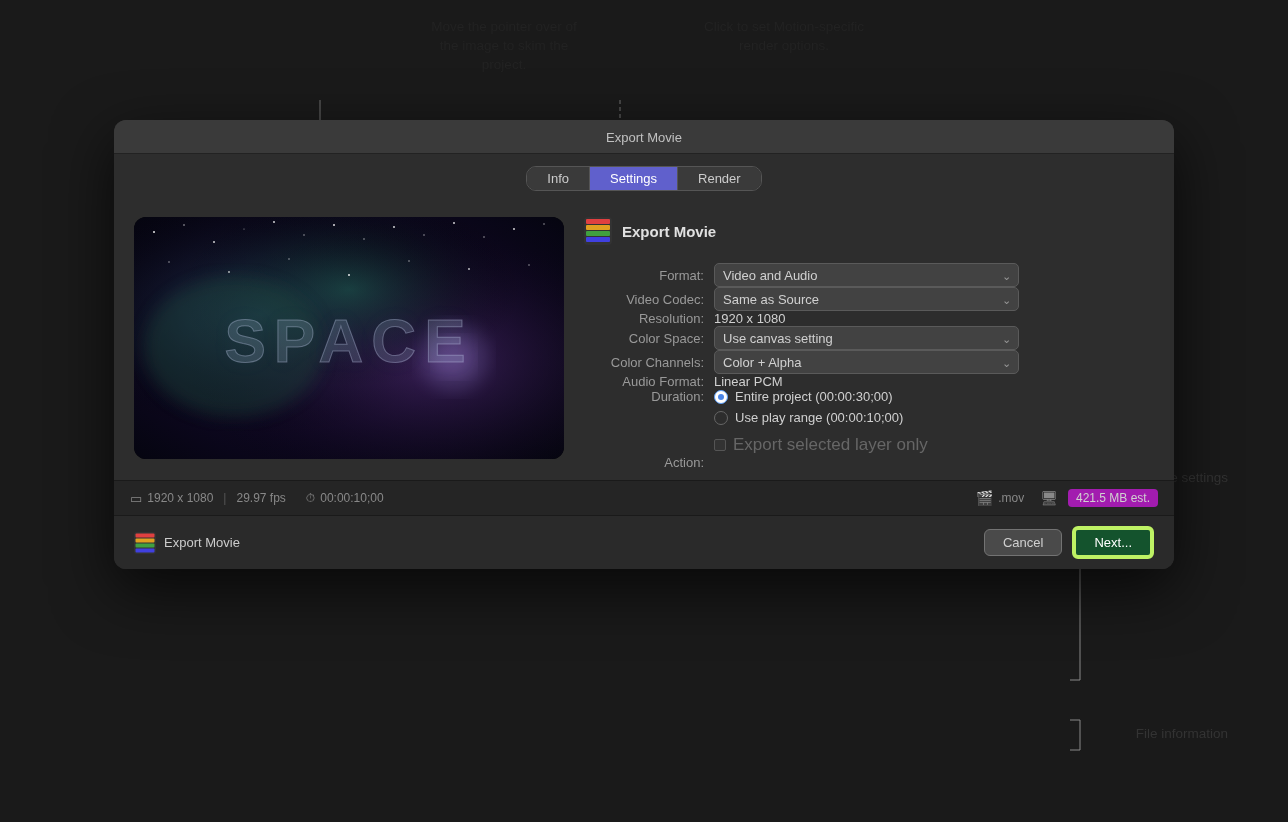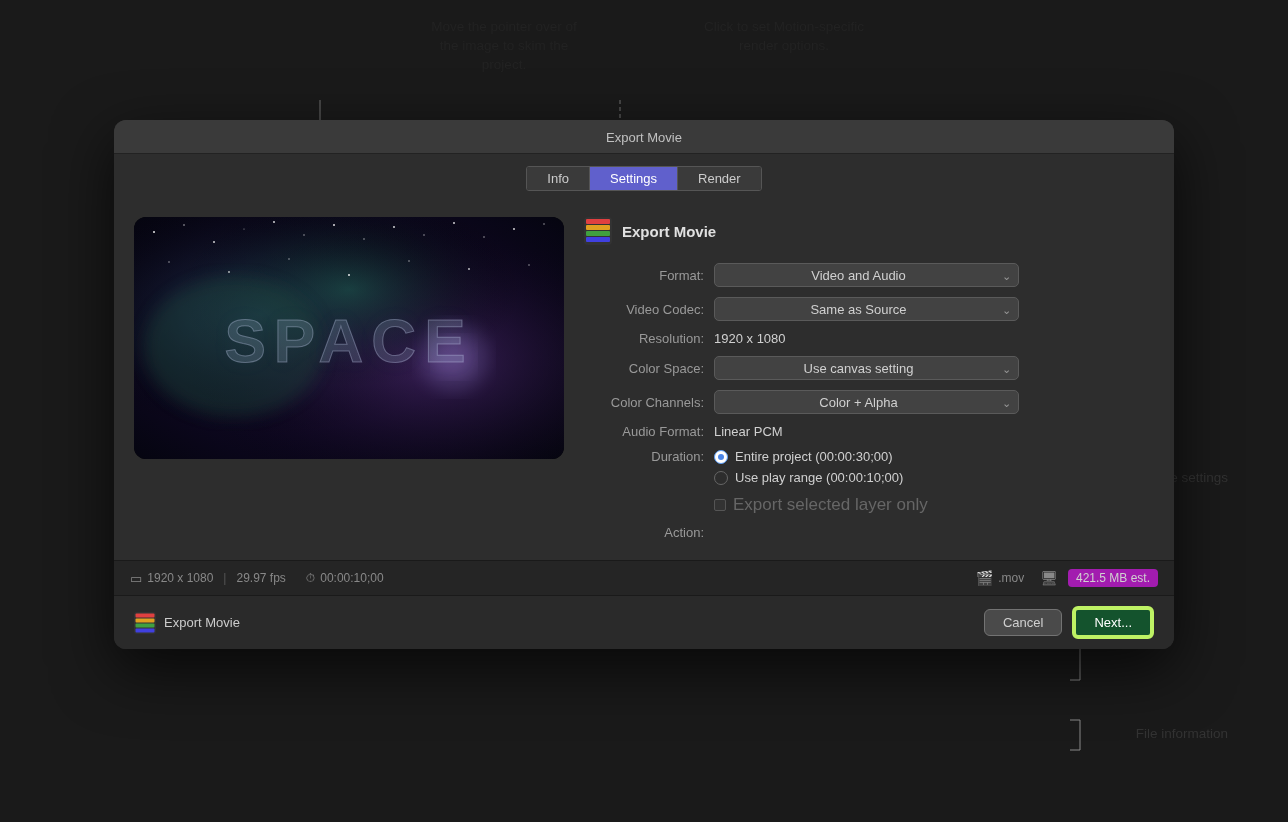--- a/index.html
+++ b/index.html
@@ -56,21 +56,21 @@
       display: flex;
       justify-content: center;
       align-items: center;
       padding: 12px 0 10px;
       background: #2d2d2d;
       gap: 0;
     }
     .tab-group {
       display: flex;
       border: 1px solid #555;
-      border-radius: 3px;
+      border-radius: 10px;
       overflow: hidden;
     }
     .tab {
       padding: 4px 20px;
       font-size: 13px;
       color: #ccc;
       background: #3a3a3a;
       cursor: pointer;
       border-right: 1px solid #555;
       user-select: none;
@@ -115,21 +115,20 @@
     }
     .export-title {
       font-size: 15px;
       font-weight: 600;
       color: #e0e0e0;
     }
 
     .form-row {
       display: flex;
       align-items: center;
-      margin-bottom: 10px;
     }
     .form-label {
       text-align: right;
       width: 130px;
       padding-right: 10px;
       font-size: 13px;
       color: #999;
       flex-shrink: 0;
     }
     .form-value {
@@ -143,21 +142,20 @@
       border: 1px solid #5a5a5a;
       border-radius: 5px;
       color: #d0d0d0;
       font-size: 13px;
       padding: 3px 8px;
       appearance: none;
       -webkit-appearance: none;
       cursor: pointer;
       height: 24px;
       position: relative;
-      text-align: center;
     }
     .select-wrapper {
       position: relative;
       display: inline-block;
     }
     .select-wrapper::after {
       content: '⌃';
       position: absolute;
       right: 8px;
       top: 50%;

